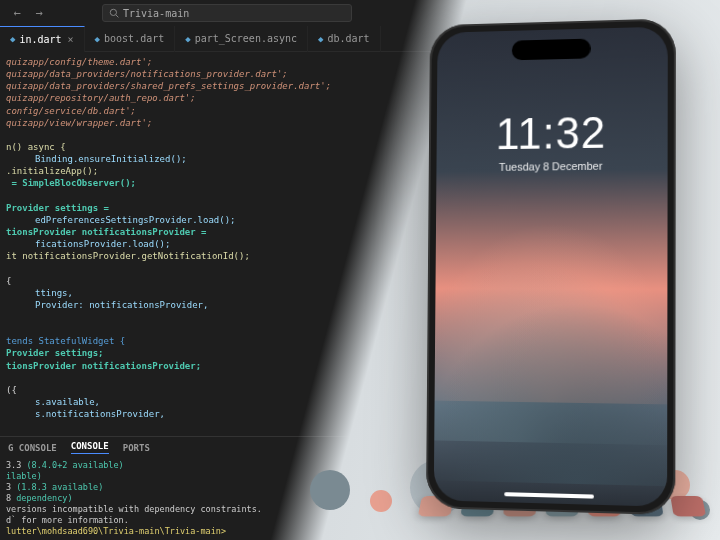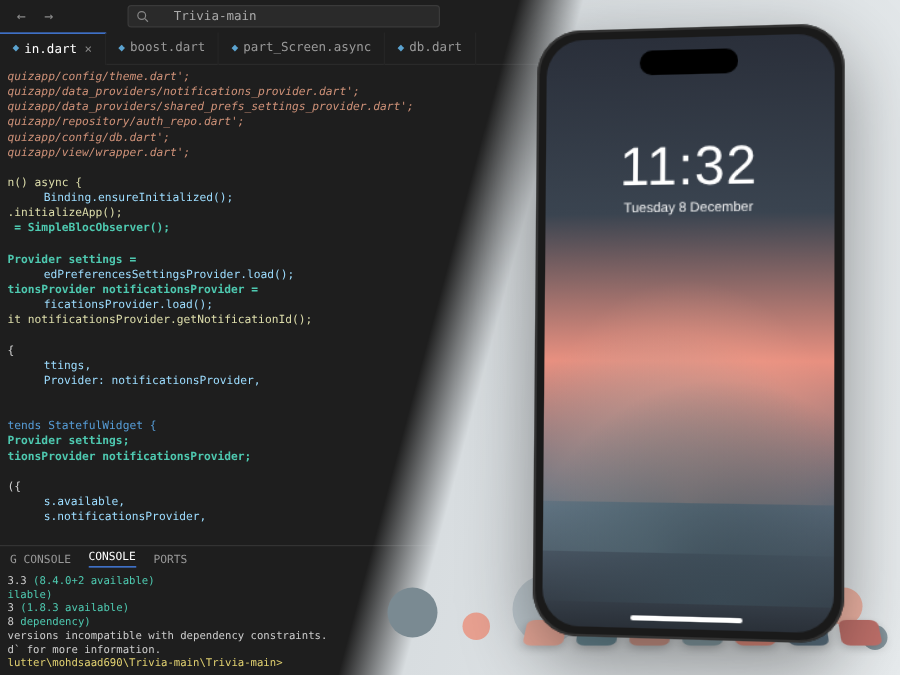--- a/index.html
+++ b/index.html
@@ -32,21 +32,21 @@
   flex: 0 0 250px;
   margin-left: 50px;
   height: 18px;
   background: #2a2a2a;
   border: 1px solid #3a3a3a;
   border-radius: 3px;
   display: flex; align-items: center;
   padding: 0 6px;
   color: #aaa;
   font-size: 10px;
-  gap: 20px;
+  gap: 4px;
 }
 .search-icon-svg { width: 10px; height: 10px; stroke: #888; fill: none; stroke-width: 1.5; }
 .tabs {
   height: 26px;
   display: flex; align-items: center;
   border-bottom: 1px solid #2a2a2a;
 }
 .tab {
   height: 26px;
   padding: 0 10px;
@@ -76,21 +76,21 @@
 .c-op { color: #d4d4d4; }
 .terminal-bar {
   height: 22px;
   border-top: 1px solid #333;
   display: flex; align-items: center;
   gap: 14px;
   padding: 0 8px;
   font-size: 9px;
   color: #999;
 }
-.terminal-bar .tb-tab { cursor: pointer; }
+.terminal-bar .tb-tab { cursor: pointer; font-weight: bold; }
 .terminal-bar .tb-tab.active { color: #fff; border-bottom: 1px solid #4a8cff; padding-bottom: 2px; }
 .terminal-body {
   height: 82px;
   padding: 2px 6px;
   font-size: 8.5px;
   line-height: 1.3;
   color: #ccc;
 }
 .terminal-body div { white-space: pre; }
 .t-cyan { color: #4ec9b0; }
@@ -205,21 +205,21 @@
       <span class="dart-icon">◆</span>
       <span>db.dart</span>
     </div>
   </div>
 
   <div class="code-pane">
     <div><span class="c-str">quizapp/config/theme.dart';</span></div>
     <div><span class="c-str">quizapp/data_providers/notifications_provider.dart';</span></div>
     <div><span class="c-str">quizapp/data_providers/shared_prefs_settings_provider.dart';</span></div>
     <div><span class="c-str">quizapp/repository/auth_repo.dart';</span></div>
-    <div><span class="c-str">quizapp/config/db.dart';</span></div>
+    <div><span class="c-str">config/service/db.dart';</span></div>
     <div><span class="c-str">quizapp/view/wrapper.dart';</span></div>
     <div> </div>
     <div><span class="c-fn">n() async {</span></div>
     <div><span class="c-var">Binding.ensureInitialized();</span></div>
     <div><span class="c-fn">.initializeApp();</span></div>
     <div><span class="c-type"> = SimpleBlocObserver();</span></div>
     <div> </div>
     <div><span class="c-type">Provider settings =</span></div>
     <div><span class="c-var">edPreferencesSettingsProvider.load();</span></div>
     <div><span class="c-type">tionsProvider notificationsProvider =</span></div>

